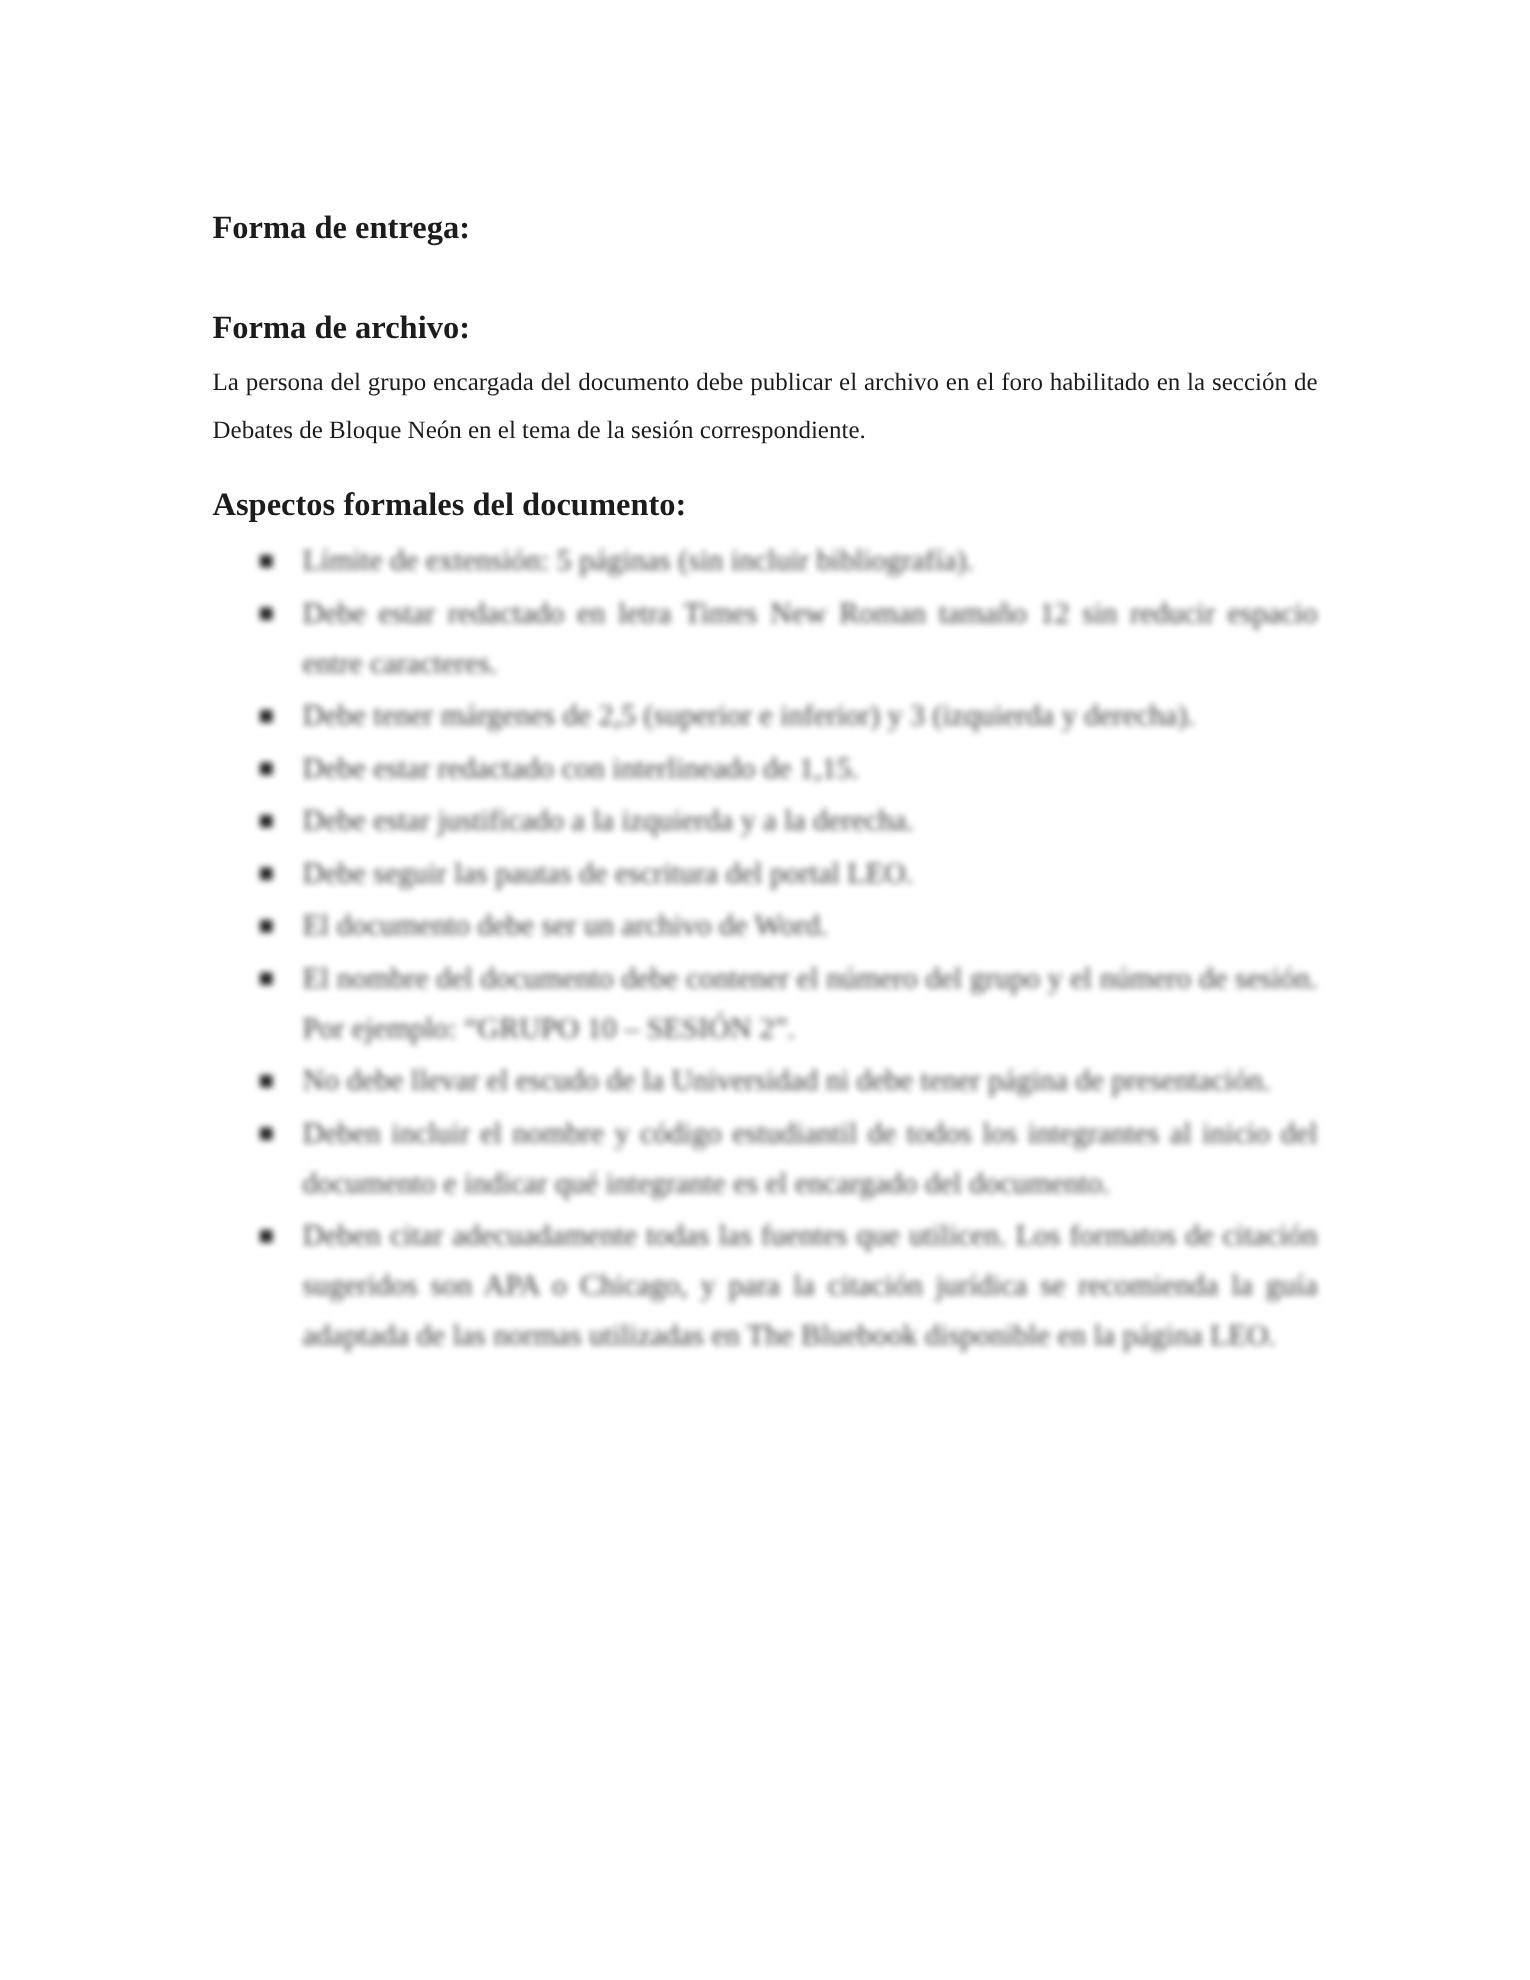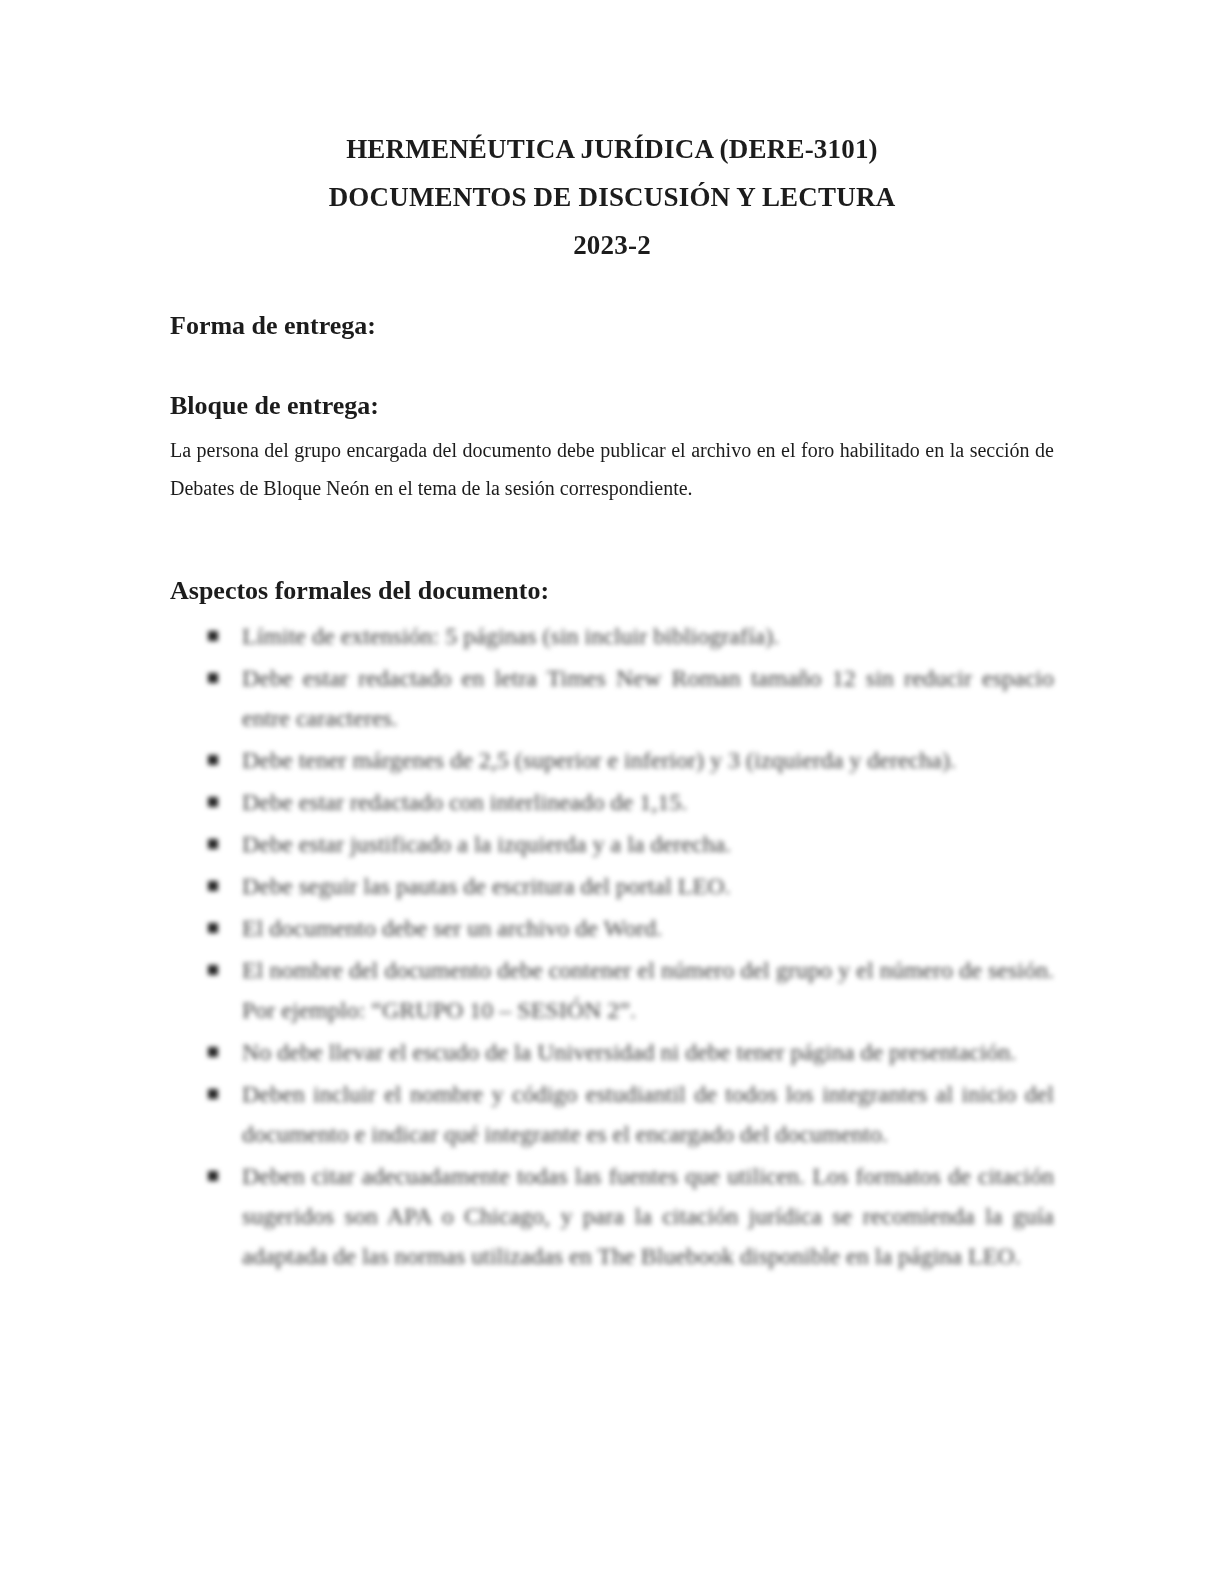--- a/index.html
+++ b/index.html
@@ -26,21 +26,21 @@
     letter-spacing: 0.2px;
   }
   .section-heading {
     font-weight: bold;
     font-size: 26px;
     line-height: 34px;
     margin: 0 0 8px 0;
   }
   .section-plazo { margin-top: 40px; }
   .section-forma { margin-top: 46px; }
-  .section-aspectos { margin-top: 67px; }
+  .section-aspectos { margin-top: 24px; }
   .body-line {
     font-size: 25px;
     line-height: 42px;
   }
   .body-paragraph {
     font-size: 20px;
     line-height: 38px;
     text-align: justify;
     text-justify: inter-word;
   }
@@ -69,32 +69,27 @@
     height: 10px;
     background: #222222;
     display: inline-block;
   }
 </style>
 </head>
 <body>
 
 <div class="page">
 
-  <div class="doc-title">
-    <div>HERMENÉUTICA JURÍDICA (DERE-3101)</div>
-    <div>DOCUMENTOS DE DISCUSIÓN Y LECTURA</div>
-    <div>2023-2</div>
-  </div>
 
   <div class="section-plazo">
     <h2 class="section-heading">Forma de entrega:</h2>
   </div>
 
   <div class="section-forma">
-    <h2 class="section-heading">Bloque de entrega:</h2>
+    <h2 class="section-heading">Forma de archivo:</h2>
     <div class="body-paragraph">La persona del grupo encargada del documento debe publicar el archivo en el foro habilitado en la sección de Debates de Bloque Neón en el tema de la sesión correspondiente.</div>
   </div>
 
   <div class="section-aspectos">
     <h2 class="section-heading">Aspectos formales del documento:</h2>
     <ul class="bullet-list">
       <li class="bullet-item">
         <span class="bullet-marker"></span>
         <span>Límite de extensión: 5 páginas (sin incluir bibliografía).</span>
       </li>

